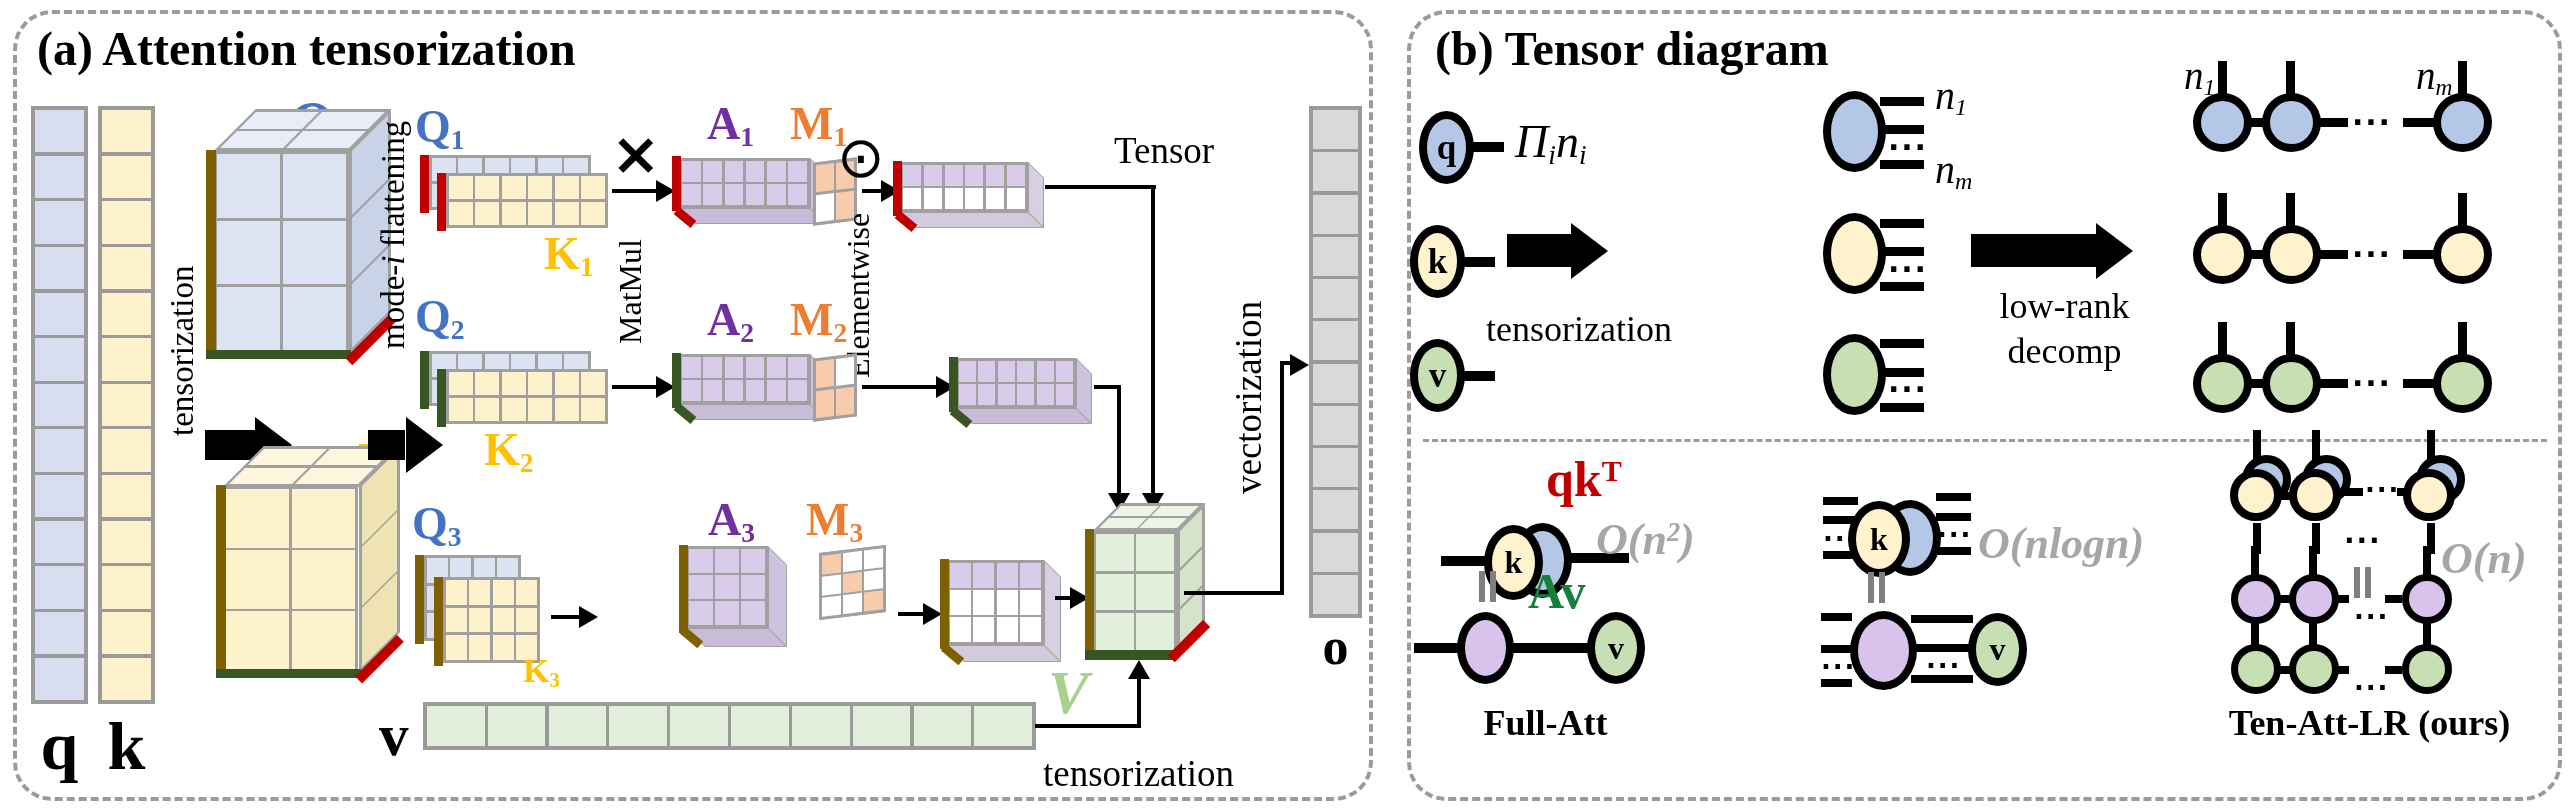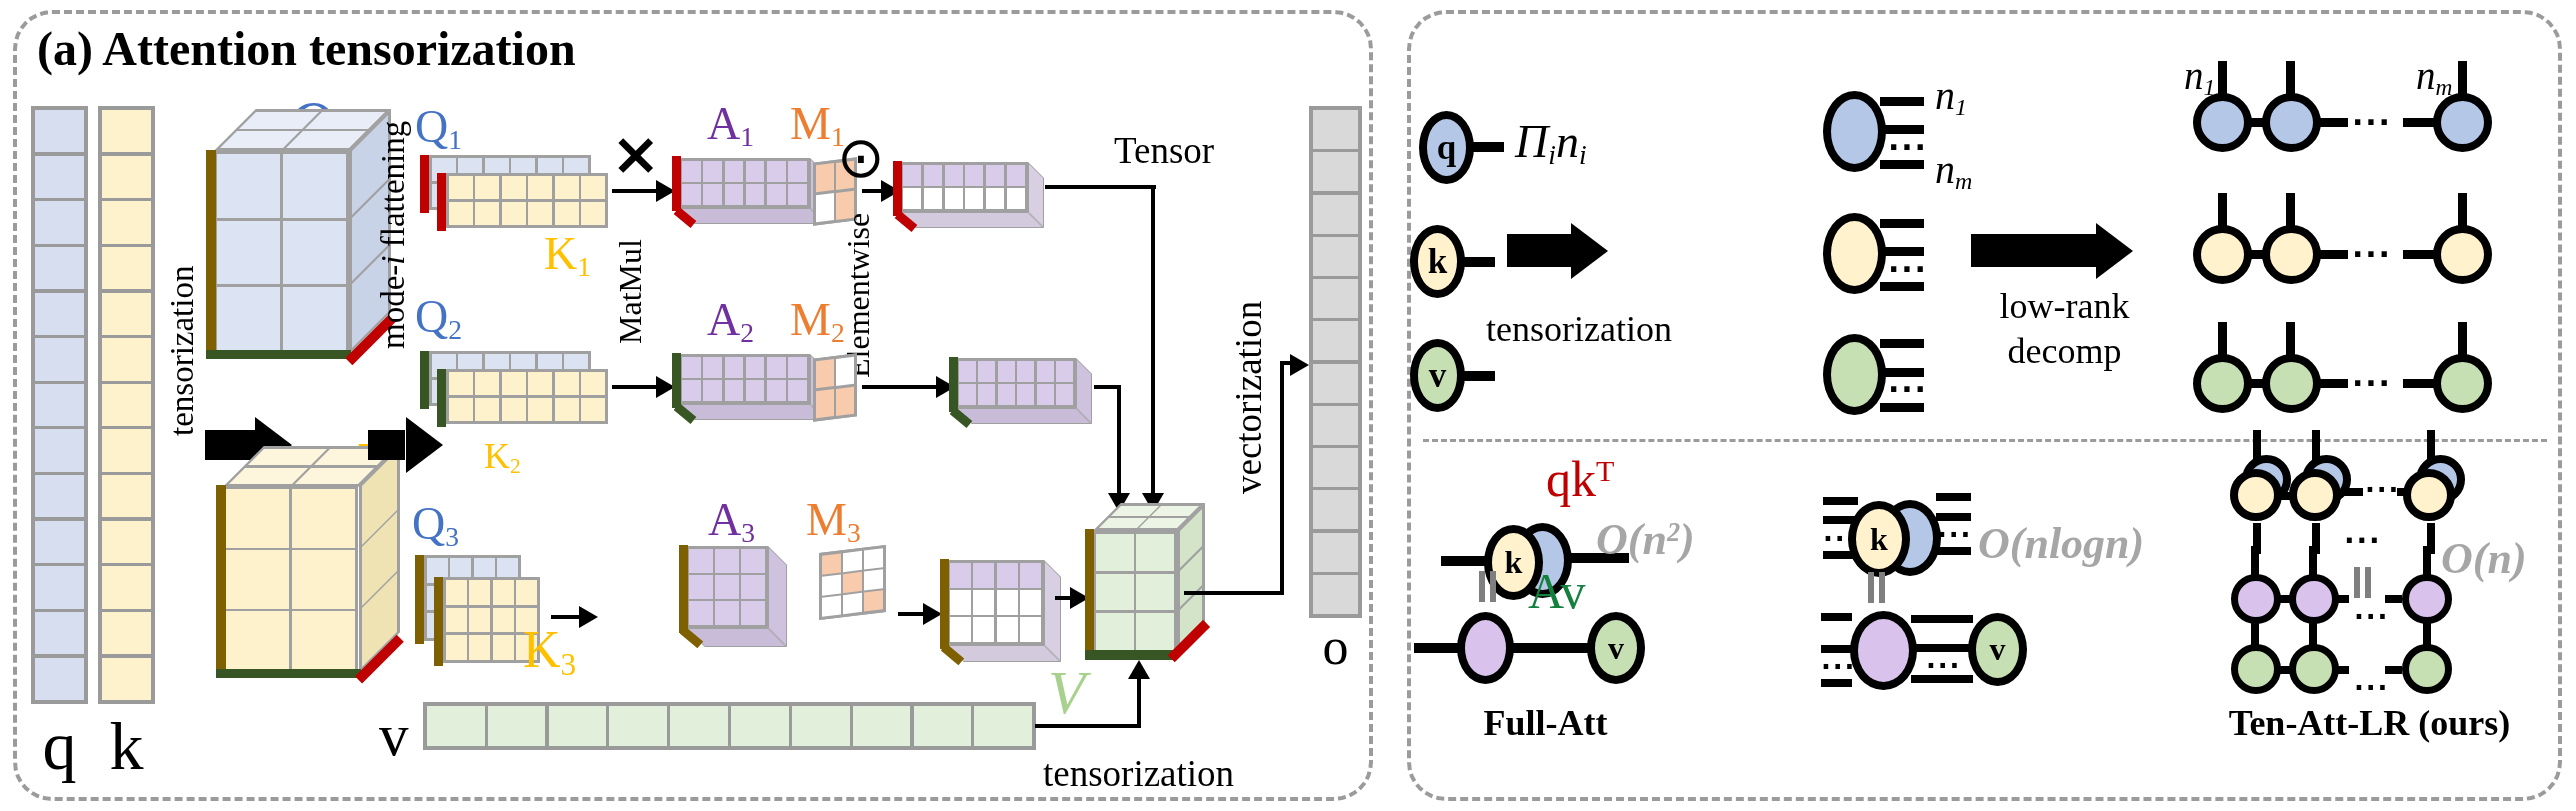--- a/index.html
+++ b/index.html
@@ -4,21 +4,21 @@
 <style>
   html,body{margin:0;padding:0;background:#fff}
   .canvas{position:relative;width:2576px;height:811px;background:#fff;overflow:hidden;
           font-family:"Liberation Serif","DejaVu Serif",serif;color:#000}
   .abs{position:absolute}
   .panelborder{position:absolute;border:4.5px dashed #9b9b9b;border-radius:39px;box-sizing:border-box}
   .ptitle{position:absolute;font-weight:bold;font-size:48px;white-space:nowrap}
   .grid{position:absolute;display:grid;background:#a0a0a0;border:3.2px solid #a0a0a0;gap:2.6px;box-sizing:border-box}
   .grid.thick{border-width:4.5px;gap:3.2px;background:#9a9a9a;border-color:#9a9a9a}
   .vtext{position:absolute;writing-mode:vertical-rl;transform:rotate(180deg);white-space:nowrap;font-size:33px;text-align:center}
-  .lbl{position:absolute;font-weight:normal;white-space:nowrap}
+  .lbl{position:absolute;font-weight:bold;white-space:nowrap}
   .cap{position:absolute;font-weight:bold;font-size:36px;text-align:center;white-space:nowrap}
   sub{font-size:60%;line-height:0;vertical-align:-0.25em}
   sup{font-size:60%;line-height:0;vertical-align:0.5em}
   .hl{position:absolute;background:#000;height:3.9px}
   .vl{position:absolute;background:#000;width:3.9px}
   .ah-r{position:absolute;width:0;height:0;border-top:11px solid transparent;border-bottom:11px solid transparent;border-left:19.3px solid #000}
   .ah-d{position:absolute;width:0;height:0;border-left:11px solid transparent;border-right:11px solid transparent;border-top:19.3px solid #000}
   .ah-u{position:absolute;width:0;height:0;border-left:11px solid transparent;border-right:11px solid transparent;border-bottom:19.3px solid #000}
   .bab{position:absolute;background:#000}
   .bah{position:absolute;width:0;height:0;border-top:28px solid transparent;border-bottom:28px solid transparent;border-left:37px solid #000}
@@ -254,21 +254,21 @@
       <div style="background: rgb(253, 242, 204);"></div>
       <div style="background: rgb(253, 242, 204);"></div>
       <div style="background: rgb(253, 242, 204);"></div>
       <div style="background: rgb(253, 242, 204);"></div>
       <div style="background: rgb(253, 242, 204);"></div>
       <div style="background: rgb(253, 242, 204);"></div>
       <div style="background: rgb(253, 242, 204);"></div>
       <div style="background: rgb(253, 242, 204);"></div>
       <div style="background: rgb(253, 242, 204);"></div>
     </div>
-  <div class="lbl" style="left:484px;top:435px;font-size:36px;color:#ffc000"><span>K</span><sub>2</sub></div>
+  <div class="lbl" style="left:484px;top:423px;font-size:46px;color:#ffc000"><span>K</span><sub>2</sub></div>
   <div class="hl" style="left:612px;top:385px;width:46px"></div>
   <div class="ah-r" style="left:656px;top:376px"></div>
 
   <div class="lbl" style="left:707px;top:293px;font-size:46px;color:#7030a0"><span>A</span><sub>2</sub></div>
   <div class="slab" style="position:absolute;left:679px;top:354px">
     <div class="sbot" style="left:0;top:50px;width:131px;height:15.5px;background:#c9bcd9"></div>
     <div class="sside" style="left:131px;top:0;width:15.5px;height:50px;background:#cfc2de"></div>
     <div class="grid" style="left: 0px; top: 0px; width: 131px; height: 50px; grid-template-columns: repeat(6, 1fr); grid-template-rows: repeat(2, 1fr);">
         <div style="background: rgb(217, 203, 234);"></div>
         <div style="background: rgb(217, 203, 234);"></div>
@@ -345,21 +345,21 @@
       <div style="background: rgb(253, 242, 204);"></div>
       <div style="background: rgb(253, 242, 204);"></div>
       <div style="background: rgb(253, 242, 204);"></div>
       <div style="background: rgb(253, 242, 204);"></div>
       <div style="background: rgb(253, 242, 204);"></div>
       <div style="background: rgb(253, 242, 204);"></div>
       <div style="background: rgb(253, 242, 204);"></div>
       <div style="background: rgb(253, 242, 204);"></div>
       <div style="background: rgb(253, 242, 204);"></div>
     </div>
-  <div class="lbl" style="left:523px;top:620px;font-size:52px;color:#ffc000"><span>K</span><sub>3</sub></div>
+  <div class="lbl" style="left:523px;top:652px;font-size:34px;color:#ffc000"><span>K</span><sub>3</sub></div>
   <div class="hl" style="left:551px;top:615px;width:31px"></div>
   <div class="ah-r" style="left:579px;top:606px"></div>
 
   <div class="lbl" style="left:708px;top:493px;font-size:46px;color:#7030a0"><span>A</span><sub>3</sub></div>
   <div class="slab" style="position:absolute;left:686px;top:546px">
     <div class="sbot" style="left:0;top:82px;width:82px;height:19.3px;background:#c9bcd9"></div>
     <div class="sside" style="left:82px;top:0;width:19.3px;height:82px;background:#cfc2de"></div>
     <div class="grid" style="left: 0px; top: 0px; width: 82px; height: 82px; grid-template-columns: repeat(3, 1fr); grid-template-rows: repeat(3, 1fr);">
         <div style="background: rgb(217, 203, 234);"></div>
         <div style="background: rgb(217, 203, 234);"></div>
@@ -471,20 +471,21 @@
       <div style="background: rgb(217, 217, 217);"></div>
       <div style="background: rgb(217, 217, 217);"></div>
       <div style="background: rgb(217, 217, 217);"></div>
       <div style="background: rgb(217, 217, 217);"></div>
       <div style="background: rgb(217, 217, 217);"></div>
     </div>
   <div class="lbl" style="left:1309px;top:617px;width:53px;text-align:center;font-size:52px"><span>o</span></div>
 
   <div class="panelborder" style="left:1407px;top:9.7px;width:1155px;height:791px"></div>
   <div class="abs" style="left:1423px;top:439px;width:1124px;height:0;border-top:3.9px dashed #9b9b9b"></div>
+  <div class="ptitle" style="left:1435px;top:20.6px">(b) Tensor diagram</div>
 
   <div class="node" style="left:1419px;top:111px;width:55px;height:73px;background:#b4c7e7;font-size:35px">
       <span>q</span>
     </div>
   <div class="leg" style="left:1472px;top:142px;width:32px;height:10.3px"></div>
   <div class="abs" style="left:1515px;top:115px;font-size:46px;font-style:italic"><span>Π</span><sub>i</sub><span>n</span><sub>i</sub></div>
   <div class="node" style="left:1410px;top:225px;width:55px;height:73px;background:#fff2cc;font-size:35px">
       <span>k</span>
     </div>
   <div class="leg" style="left:1464px;top:257px;width:31px;height:10.3px"></div>

